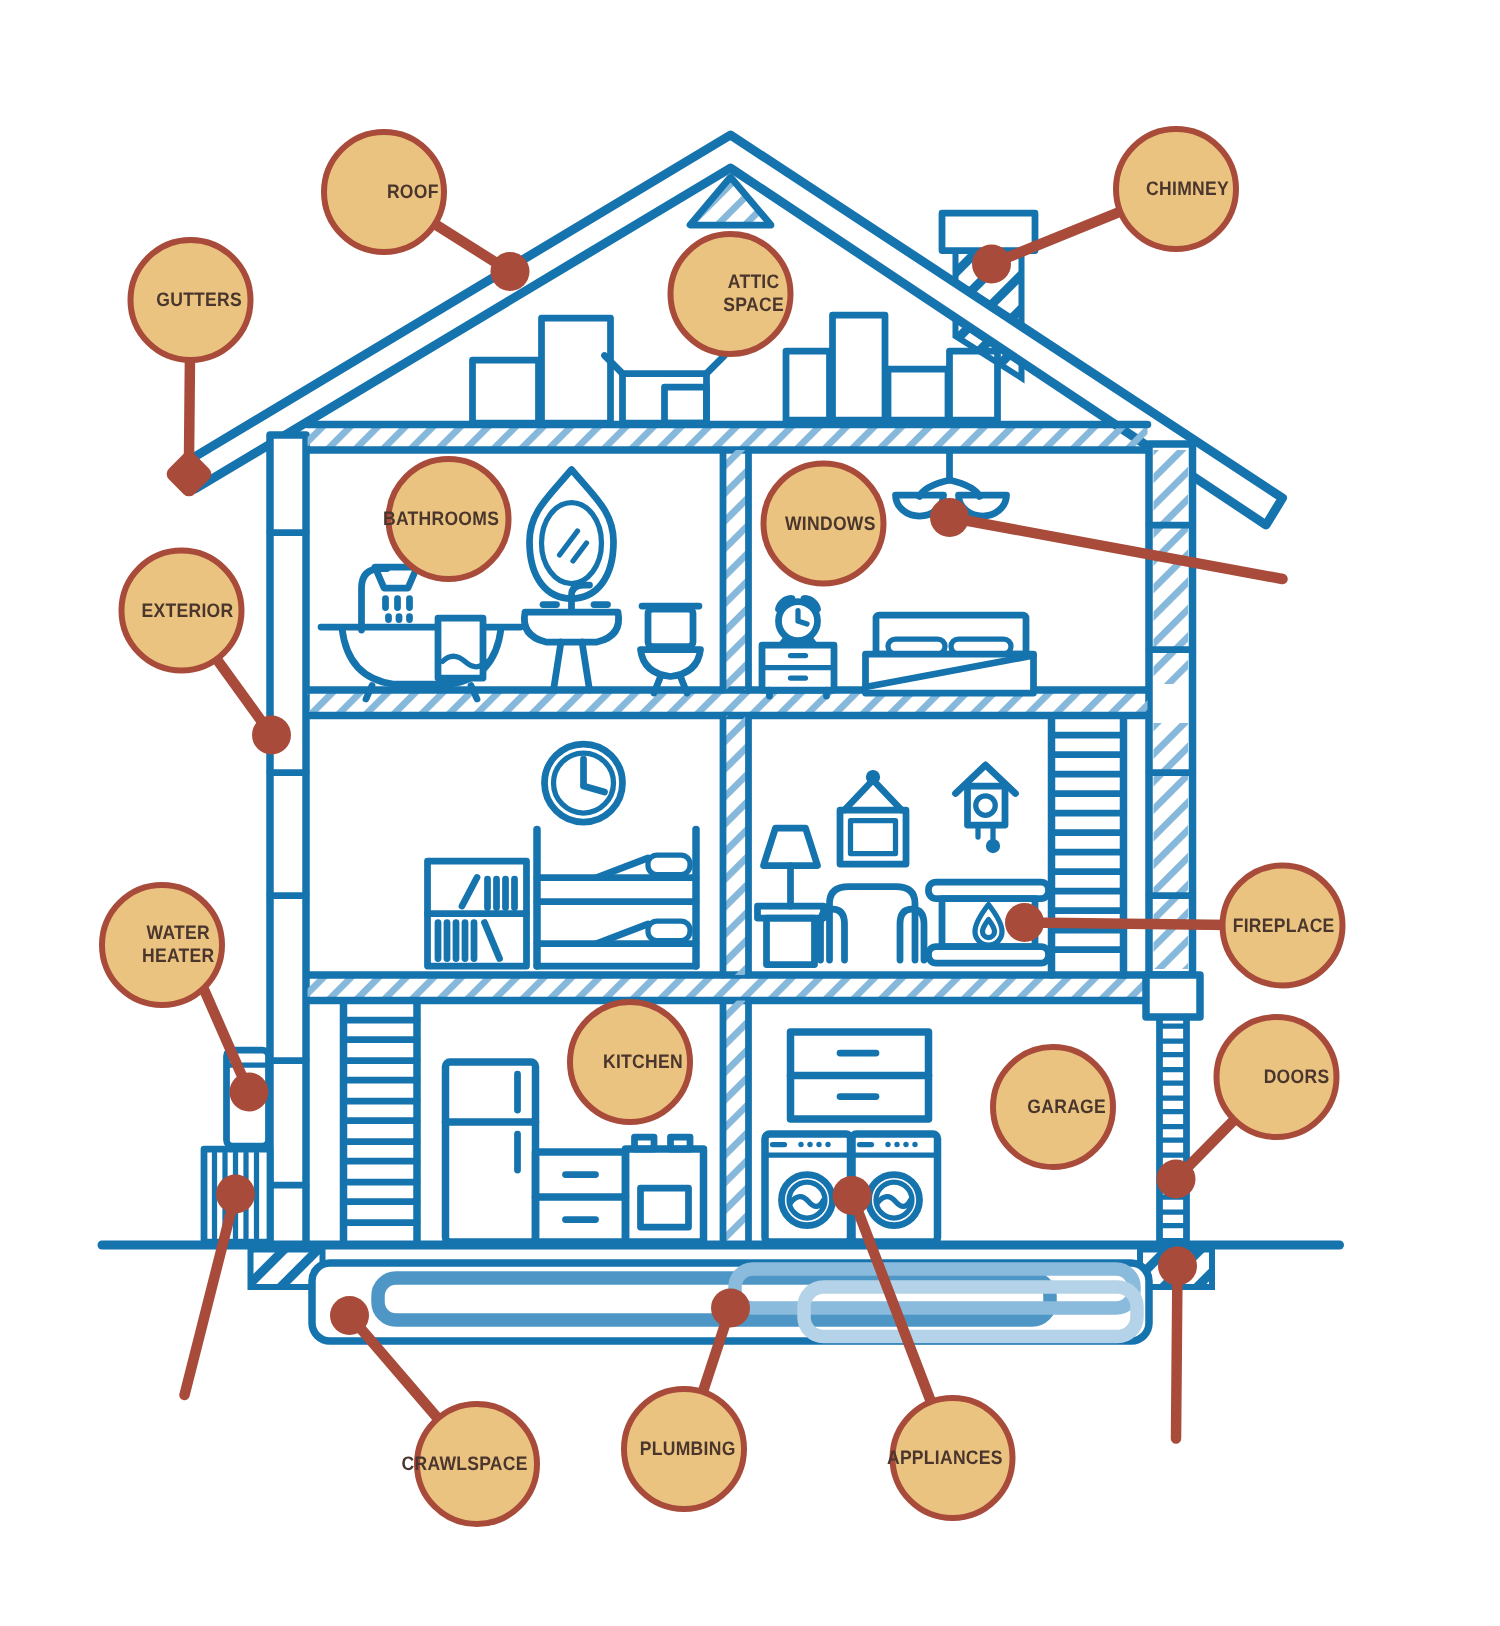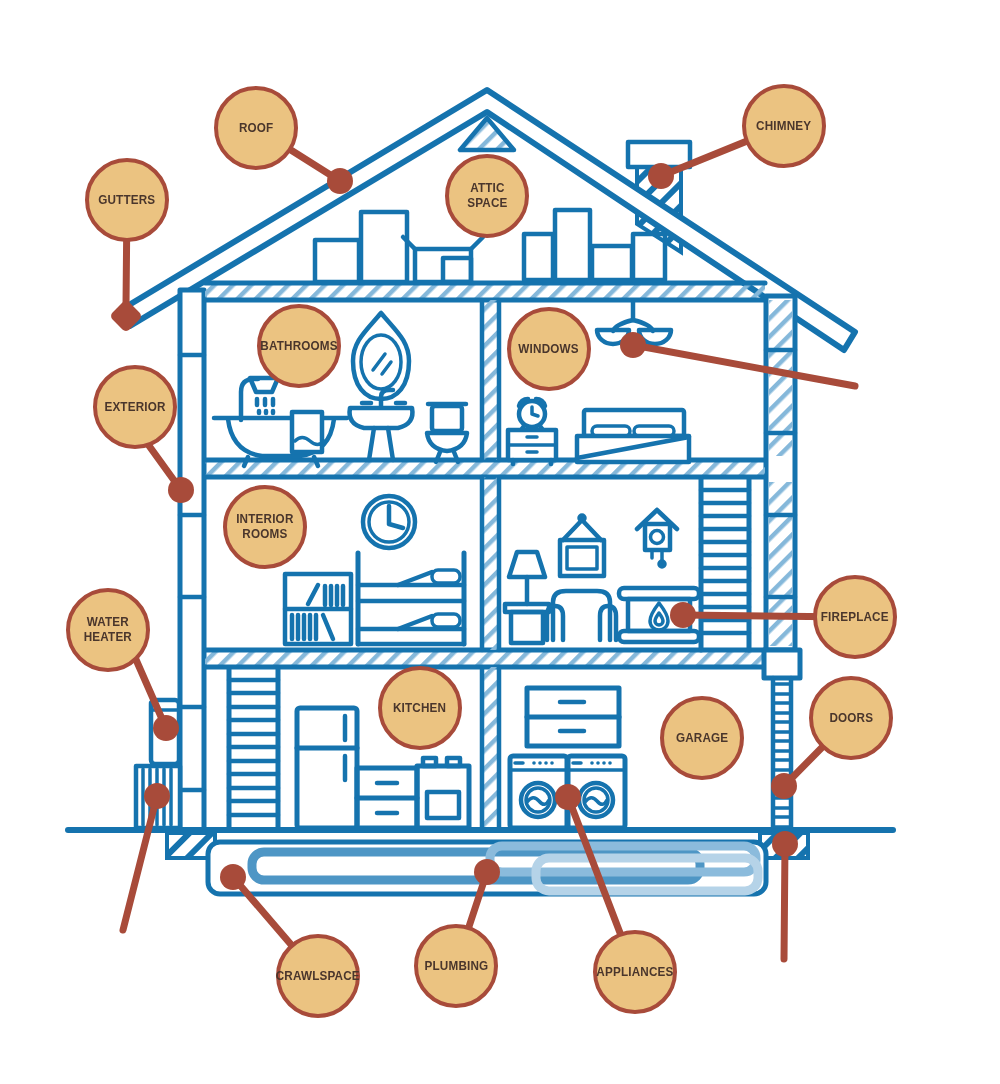--- a/index.html
+++ b/index.html
@@ -28,21 +28,21 @@
   .lead{stroke:var(--callout_border);stroke-width:7;stroke-linecap:round;fill:none;}
   .dot{fill:var(--callout_border);}
   .pipe1{stroke:var(--pipe_medium);stroke-width:9;fill:none;}
   .pipe2{stroke:var(--pipe_light);stroke-width:9;fill:none;}
   .pipe3{stroke:var(--pipe_lighter);stroke-width:9;fill:none;}
 
   .callout{
     position:absolute;width:84px;height:84px;box-sizing:border-box;
     border-radius:50%;background:var(--callout_fill);
     border:4.5px solid var(--callout_border);
-    display:flex;align-items:center;justify-content:center;
+    display:flex;align-items:center;justify-content:flex-end;
   }
   .callout span{
     font-weight:bold;font-size:13px;line-height:1.12;letter-spacing:.2px;
     color:var(--label_text);text-align:center;white-space:pre-line;
     transform:scaleX(.9);
   }
 </style>
 </head>
 <body>
 
@@ -459,26 +459,22 @@
     </div>
   <div class="callout" style="left:85px;top:158px">
       <span>GUTTERS</span>
     </div>
   <div class="callout" style="left:507px;top:307px">
       <span>WINDOWS</span>
     </div>
   <div class="callout" style="left:257px;top:304px">
       <span>BATHROOMS</span>
     </div>
-  <div class="callout" style="left:93px;top:365px">
+  <div class="callout" style="left:79px;top:365px">
       <span>EXTERIOR</span>
-    </div>
-  <div class="callout" style="left:223px;top:485px">
-      <span>INTERIOR
-ROOMS</span>
     </div>
   <div class="callout" style="left:813px;top:575px">
       <span>FIREPLACE</span>
     </div>
   <div class="callout" style="left:66px;top:588px">
       <span>WATER
 HEATER</span>
     </div>
   <div class="callout" style="left:378px;top:666px">
       <span>KITCHEN</span>

